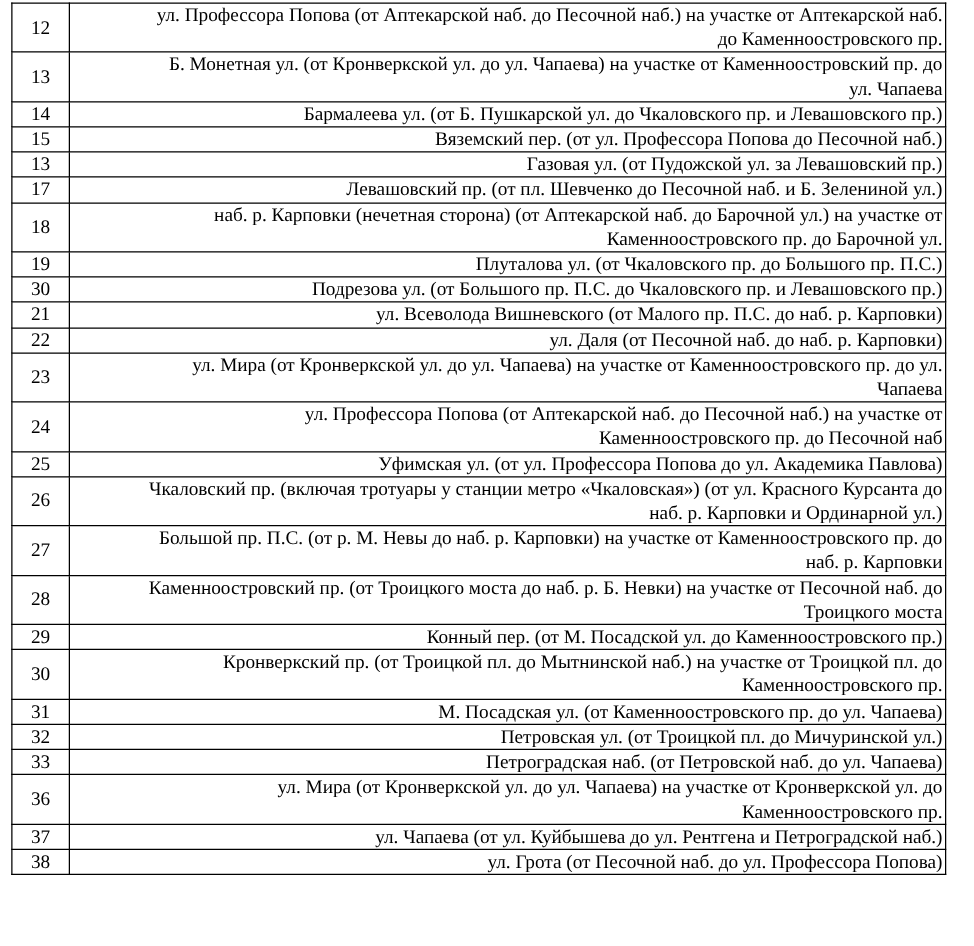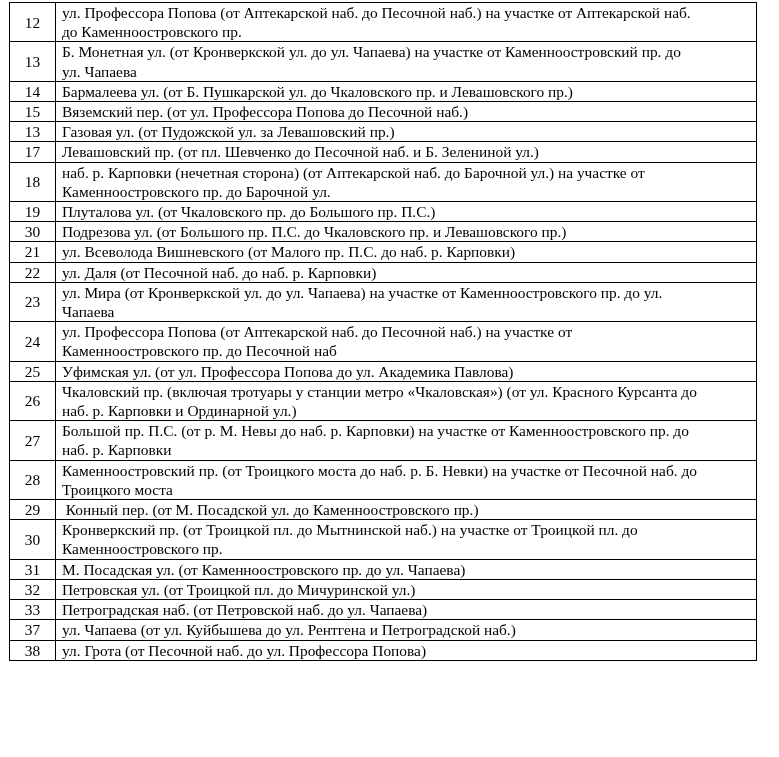--- a/index.html
+++ b/index.html
@@ -31,21 +31,21 @@
     overflow: hidden;
   }
   td.num-cell {
     width: 45px;
     text-align: center;
     padding: 0;
   }
   td.text-cell {
     padding: 0 2px 0 6px;
     white-space: pre-line;
-    text-align: left;
+    text-align: right;
   }
 </style>
 </head>
 <body>
 
 <div class="page">
   <table class="street-table">
     <tbody>
   <tr>
     <td class="num-cell">12</td>
@@ -161,20 +161,25 @@
     <td class="text-cell">Петровская ул. (от Троицкой пл. до Мичуринской ул.)</td>
   </tr>
 
   <tr>
     <td class="num-cell">33</td>
     <td class="text-cell">Петроградская наб. (от Петровской наб. до ул. Чапаева)</td>
   </tr>
 
 
 
+  <tr>
+    <td class="num-cell">36</td>
+    <td class="text-cell">ул. Мира (от Кронверкской ул. до ул. Чапаева) на участке от Кронверкской ул. до
+Каменноостровского пр.</td>
+  </tr>
 
   <tr>
     <td class="num-cell">37</td>
     <td class="text-cell">ул. Чапаева (от ул. Куйбышева до ул. Рентгена и Петроградской наб.)</td>
   </tr>
 
   <tr>
     <td class="num-cell">38</td>
     <td class="text-cell">ул. Грота (от Песочной наб. до ул. Профессора Попова)</td>
   </tr>

